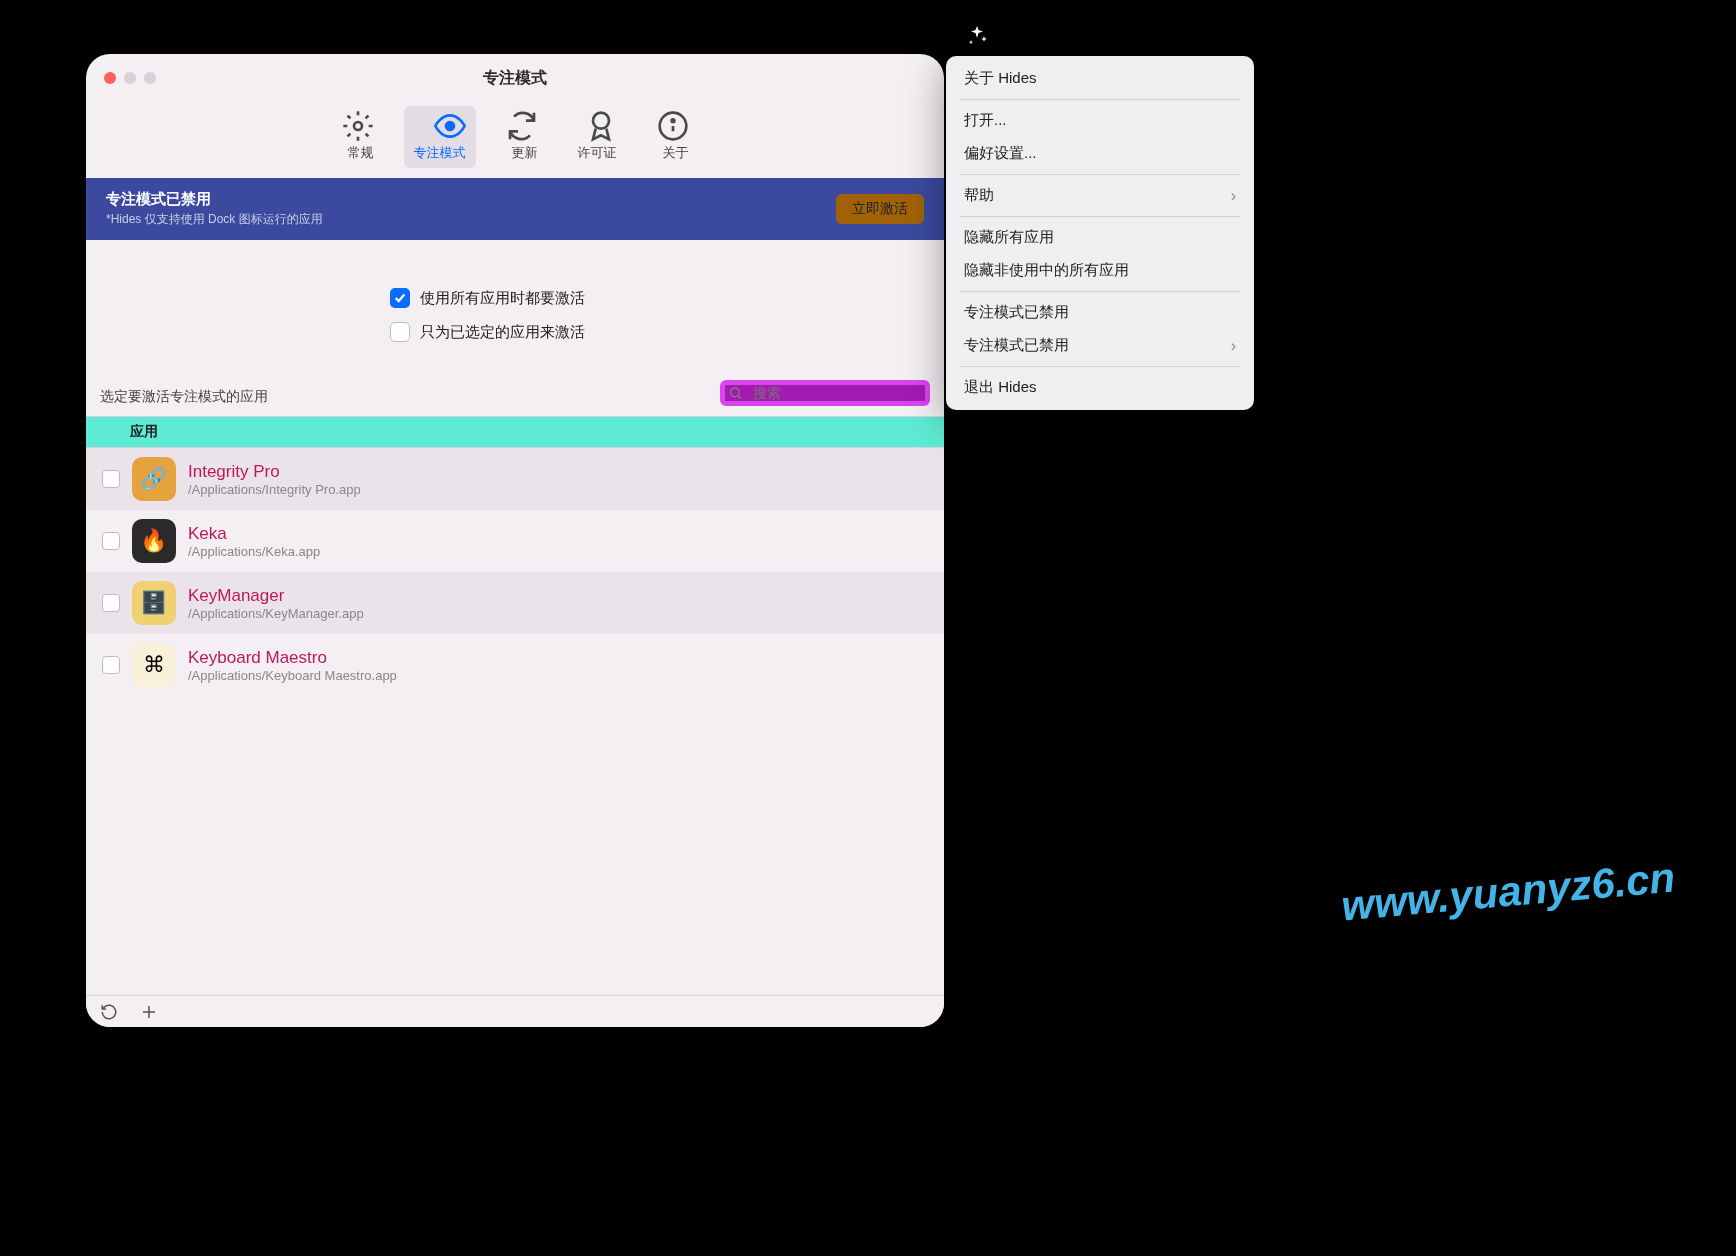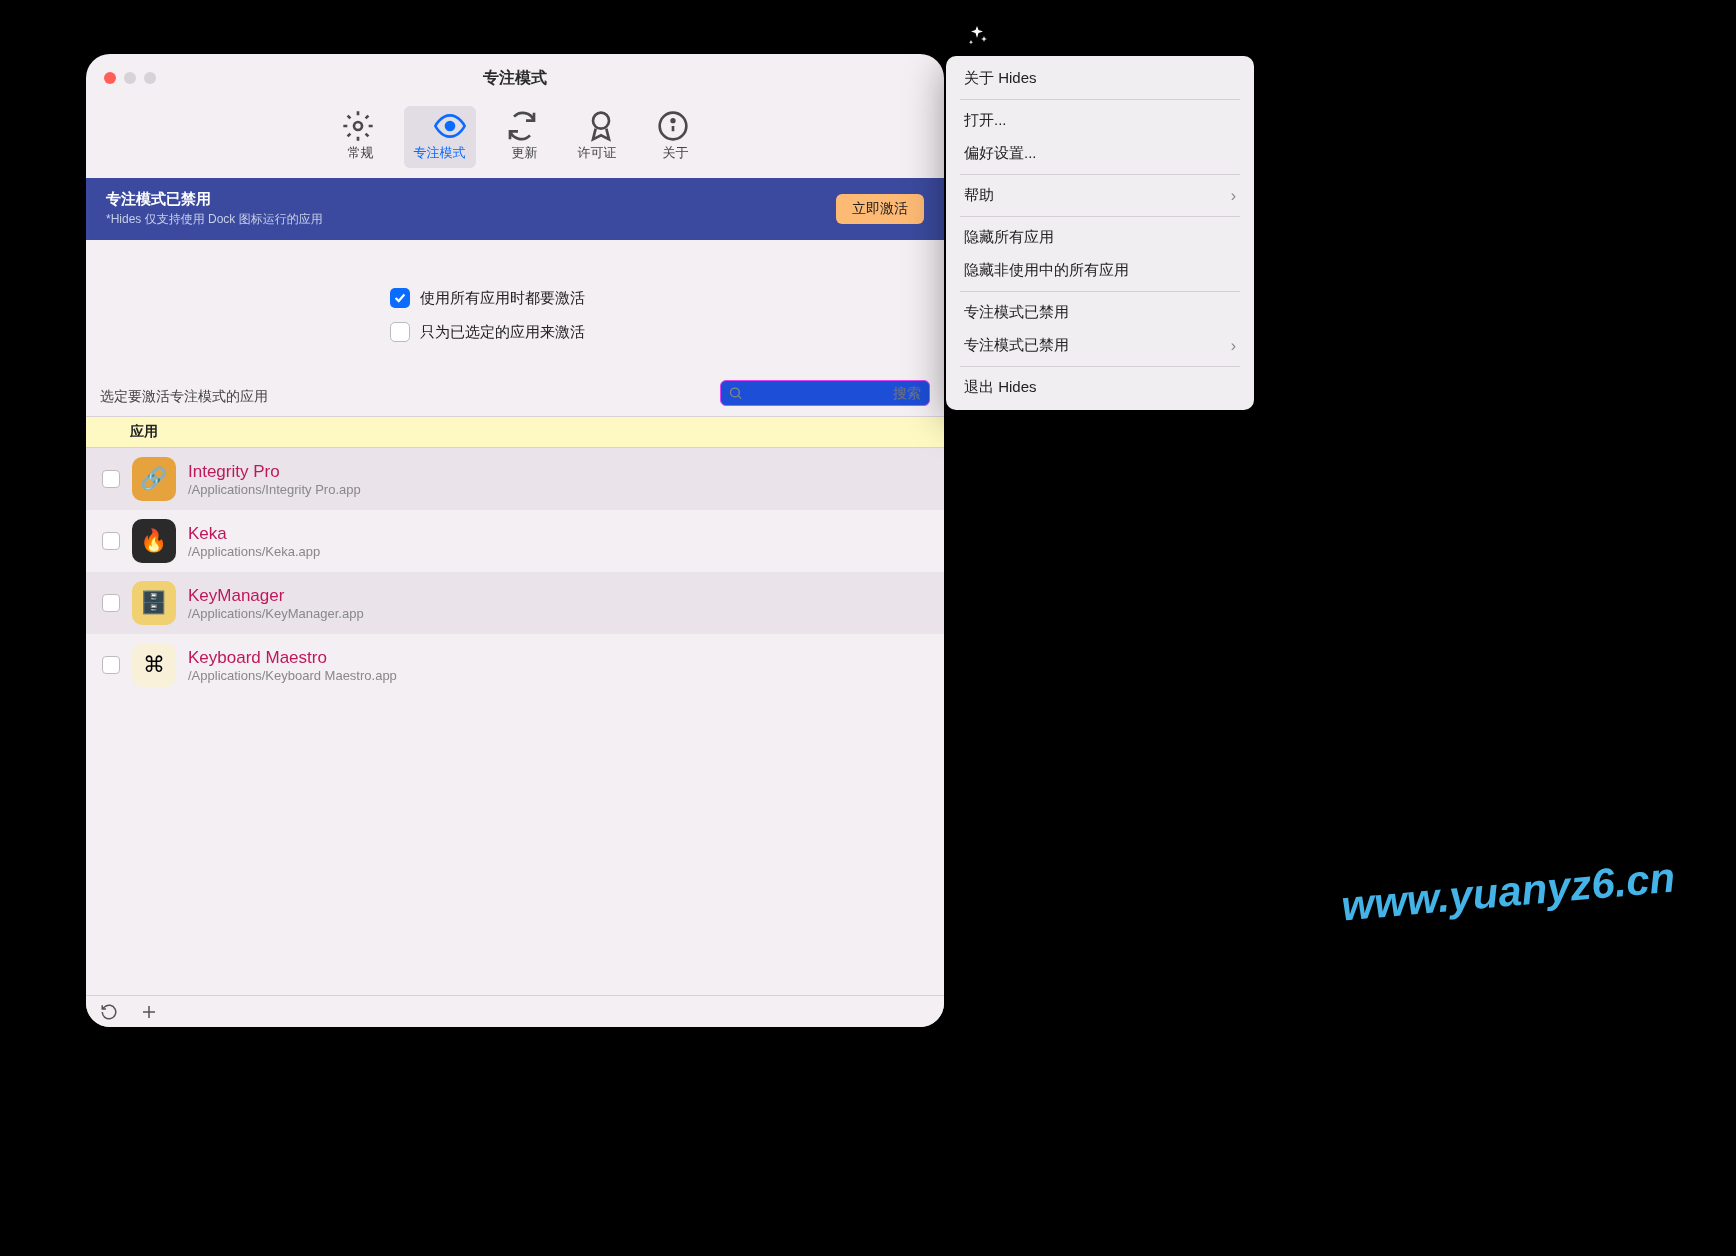--- a/index.html
+++ b/index.html
@@ -27,39 +27,39 @@
     .tool-item { display: flex; flex-direction: column; align-items: flex-end; gap: 2px; padding: 4px 10px 6px; border-radius: 6px; cursor: pointer; }
     .tool-item.selected { background: #e2dde4; }
     .tool-icon { width: 32px; height: 32px; display: flex; align-items: center; justify-content: center; color: #4a4a4a; }
     .tool-item.selected .tool-icon { color: #0a6bff; }
     .tool-label { font-size: 13px; color: #444; }
     .tool-item.selected .tool-label { color: #0a6bff; }
     
     .banner { background: #3b4a9e; color: #fff; padding: 12px 20px; display: flex; justify-content: space-between; align-items: center; }
     .banner-left .banner-title { font-size: 15px; font-weight: 600; }
     .banner-left .banner-sub { font-size: 12px; color: #c8cfe8; margin-top: 2px; }
-    .banner-btn { background: #fdba74; color: #222; border: none; padding: 6px 16px; border-radius: 6px; font-size: 14px; font-weight: 500; cursor: pointer; }
+    .banner-btn { background: #a16207; color: #222; border: none; padding: 6px 16px; border-radius: 6px; font-size: 14px; font-weight: 500; cursor: pointer; }
     
     .options { padding: 48px 36px 18px 72px; }
     .options-title { font-size: 16px; font-weight: 600; color: #222; margin-bottom: 28px; }
     .checkrow { display: flex; align-items: center; gap: 10px; margin-bottom: 14px; padding-left: 232px; }
     .chk { width: 20px; height: 20px; border-radius: 5px; display: flex; align-items: center; justify-content: center; flex-shrink: 0; }
     .chk.checked { background: #0a6bff; }
     .chk.unchecked { background: #fff; border: 1px solid #bbb; }
     .chk svg { width: 14px; height: 14px; }
     .chk-label { font-size: 15px; color: #222; }
     
     .listhdr { display: flex; justify-content: space-between; align-items: flex-end; padding: 6px 14px 10px 14px; }
     .listhdr-label { font-size: 14px; color: #444; }
     .search-wrap { position: relative; width: 210px; }
     .search-wrap svg { position: absolute; left: 8px; top: 50%; transform: translateY(-50%); width: 15px; height: 15px; color: #888; }
-    .search-input { width: 100%; height: 26px; border: 1px solid #d946ef; border-radius: 6px; padding: 0 8px 0 28px; font-size: 14px; background: #1d4ed8; text-align: right; }
+    .search-input { width: 100%; height: 26px; border: 5px solid #d946ef; border-radius: 6px; padding: 0 8px 0 28px; font-size: 14px; background: #a21caf; }
     
     .table { flex: 1; display: flex; flex-direction: column; border-top: 1px solid #d7d2d7; overflow: hidden; }
-    .col-header { padding: 6px 0 6px 44px; font-size: 14px; font-weight: 600; color: #222; border-bottom: 1px solid #d7d2d7; background: #fef9c3; }
+    .col-header { padding: 6px 0 6px 44px; font-size: 14px; font-weight: 600; color: #222; border-bottom: 1px solid #d7d2d7; background: #5eead4; }
     .rows { flex: 1; overflow: hidden; }
     .row { display: flex; align-items: center; height: 62px; padding: 0 16px; gap: 12px; }
     .row.alt { background: #eae4ea; }
     .row-chk { width: 18px; height: 18px; border: 1px solid #c0b9c0; border-radius: 4px; background: #fff; flex-shrink: 0; }
     .app-icon { width: 44px; height: 44px; border-radius: 10px; flex-shrink: 0; display: flex; align-items: center; justify-content: center; font-size: 22px; }
     .app-text { display: flex; flex-direction: column; }
     .app-name { font-size: 17px; font-weight: 500; color: #be185d; }
     .app-path { font-size: 13px; color: #888; }
     
     .footer { height: 32px; border-top: 1px solid #d7d2d7; display: flex; align-items: center; gap: 22px; padding: 0 14px; background: #f3eff3; }

